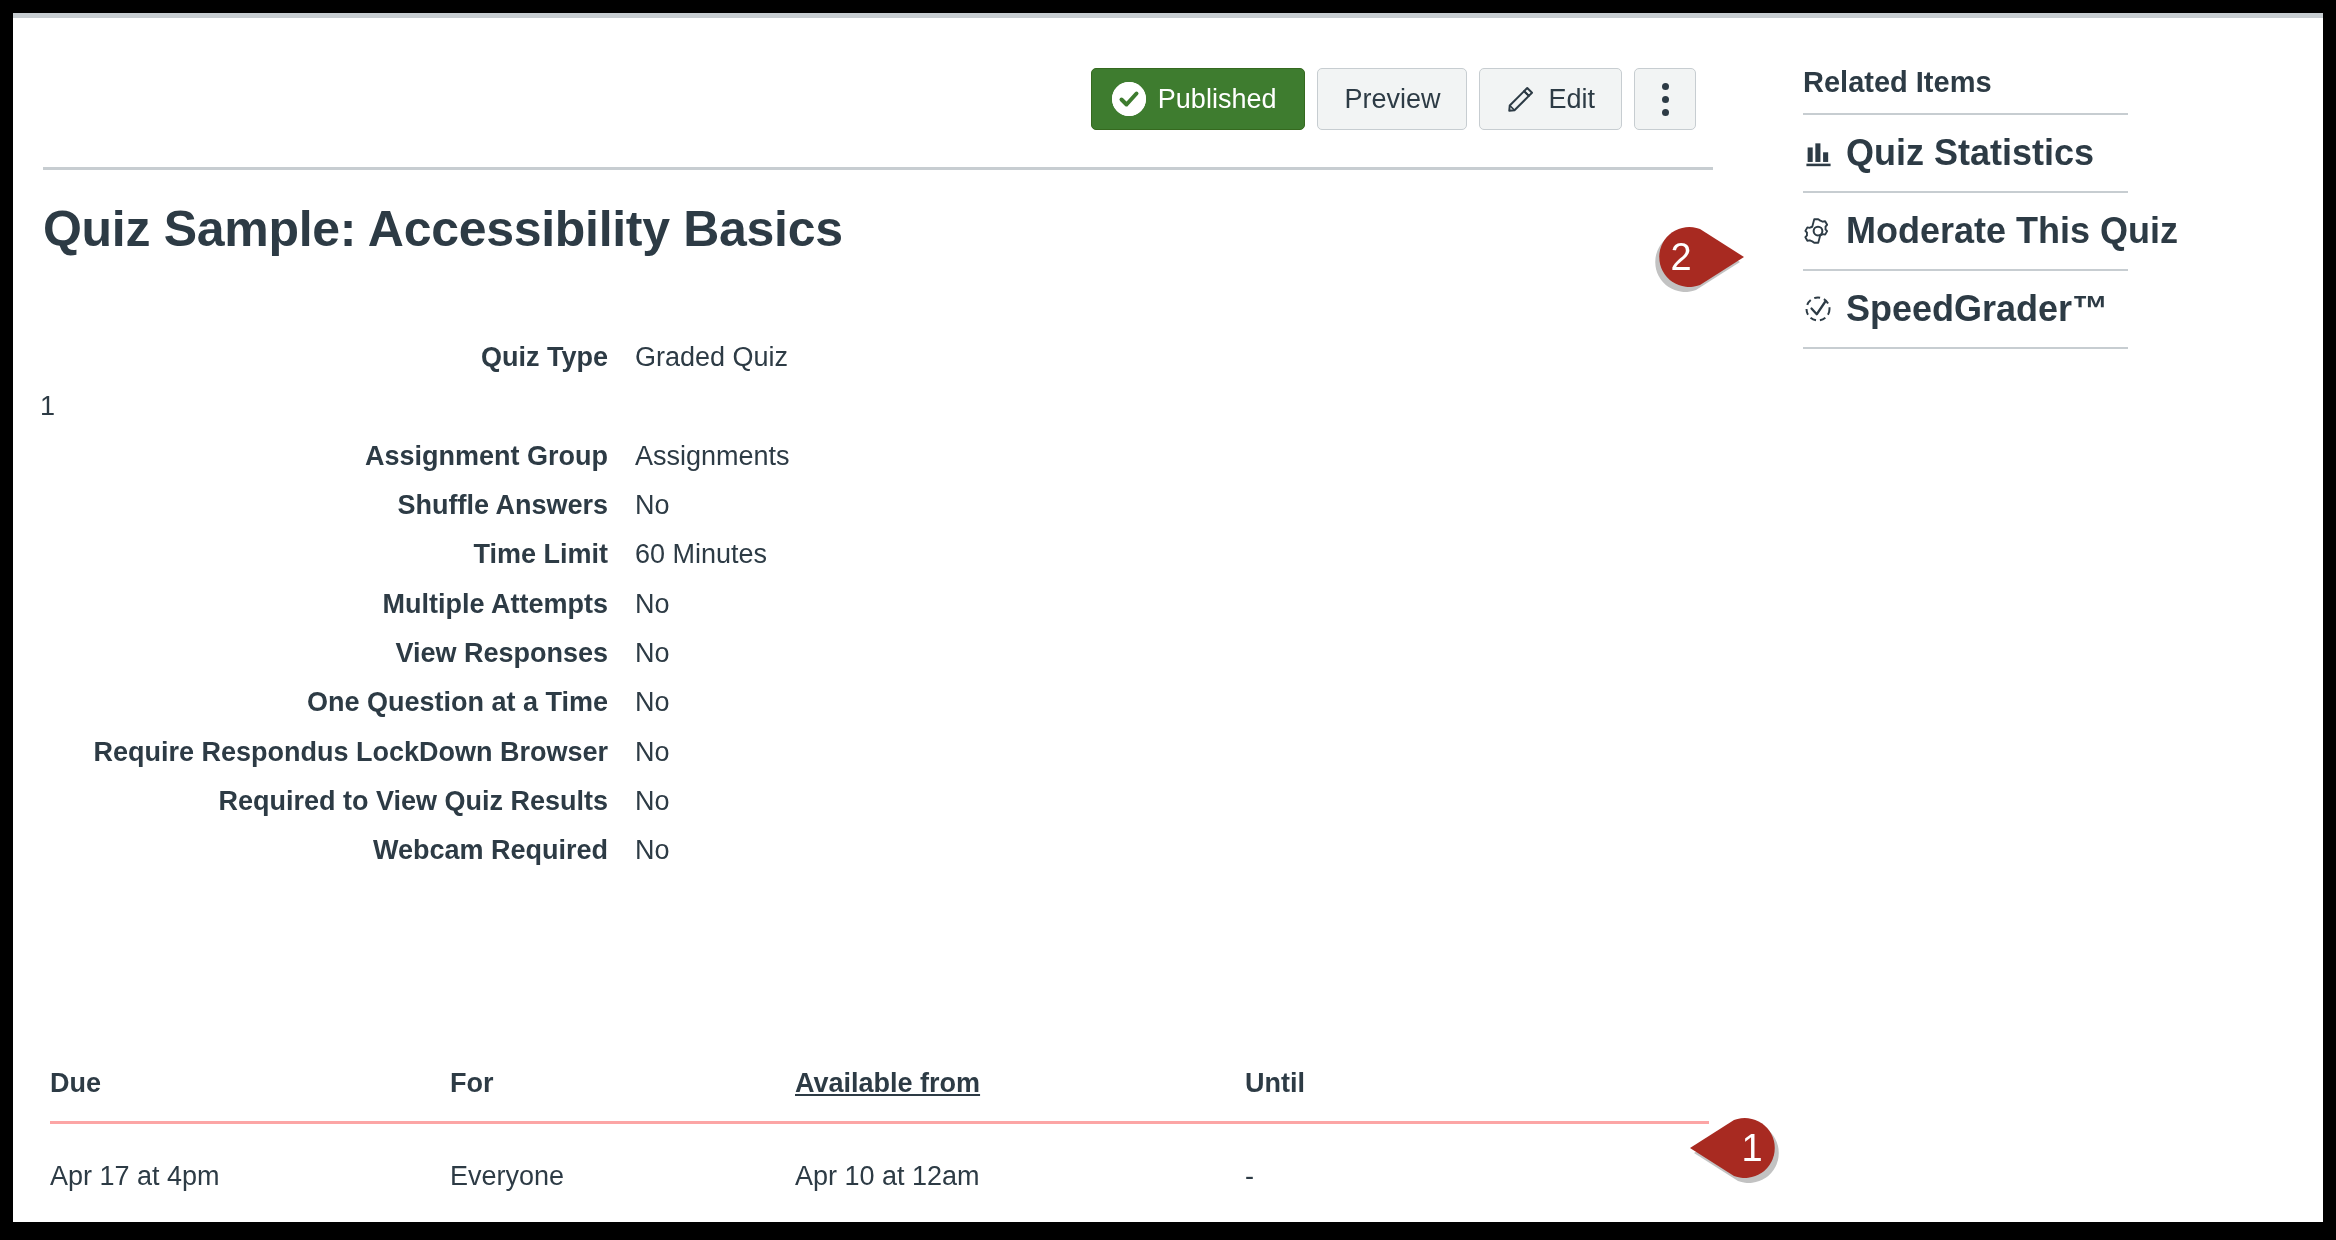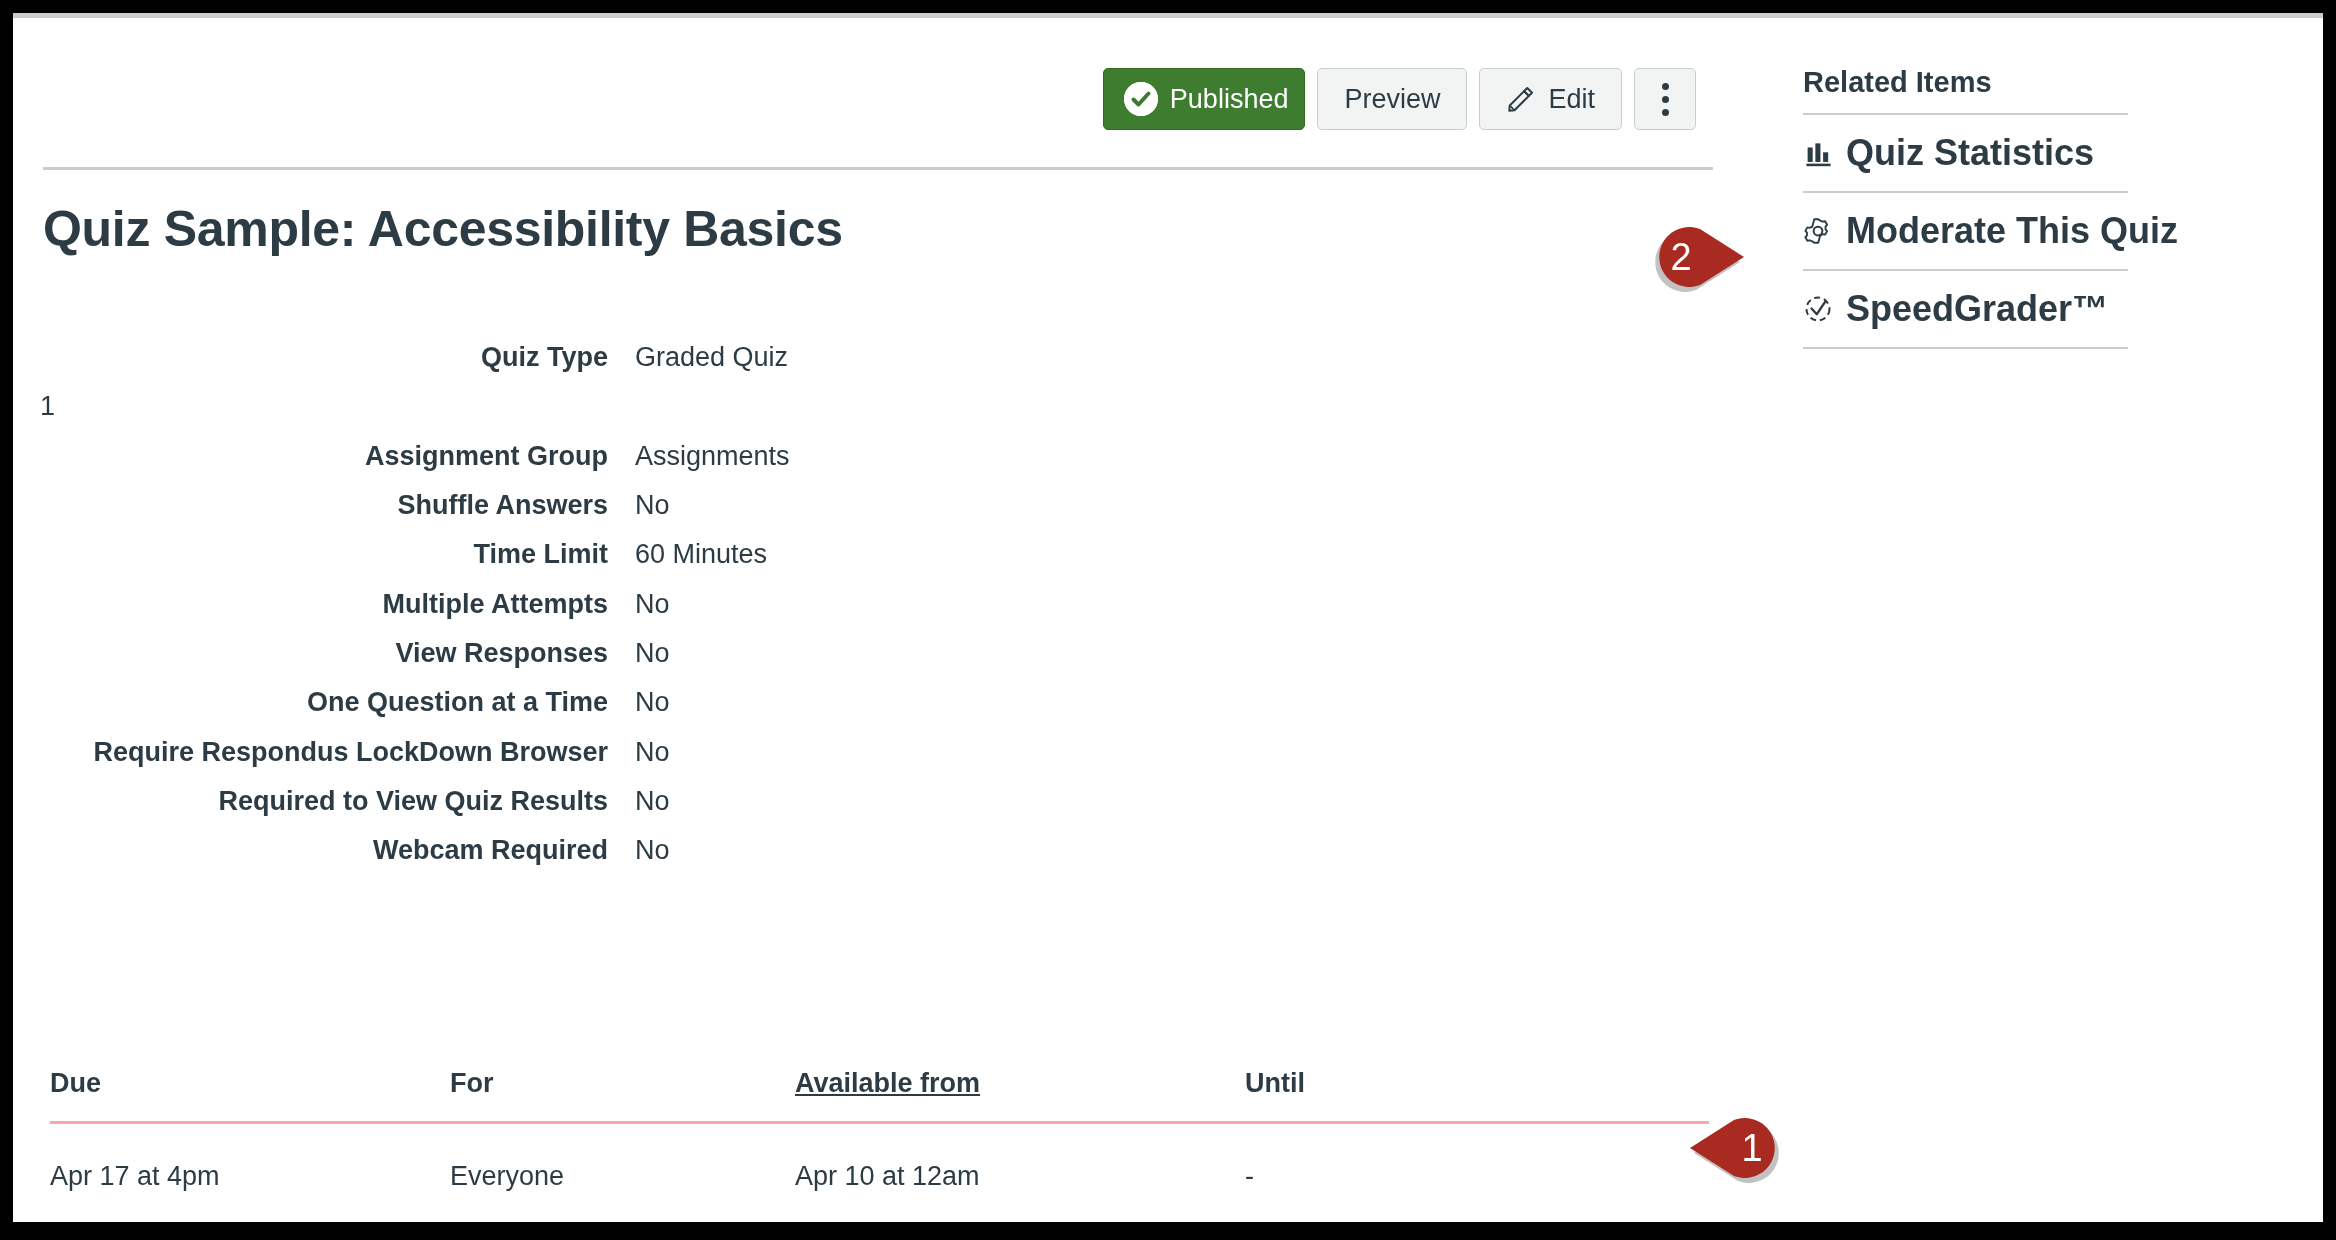--- a/index.html
+++ b/index.html
@@ -60,21 +60,21 @@
     font-family: "Liberation Sans", sans-serif;
     cursor: pointer;
     white-space: nowrap;
     user-select: none;
   }
 
   .btn-published {
     background: #3e7c2f;
     border: 1px solid #35691f;
     color: #ffffff;
-    padding: 0 16px 0 20px;
+    padding: 0 28px 0 20px;
   }
 
   .btn-secondary {
     background: #f2f4f4;
     border: 1px solid #c7cdd1;
     color: #2d3b45;
     padding: 0 26px;
   }
 
   .btn-kebab {

